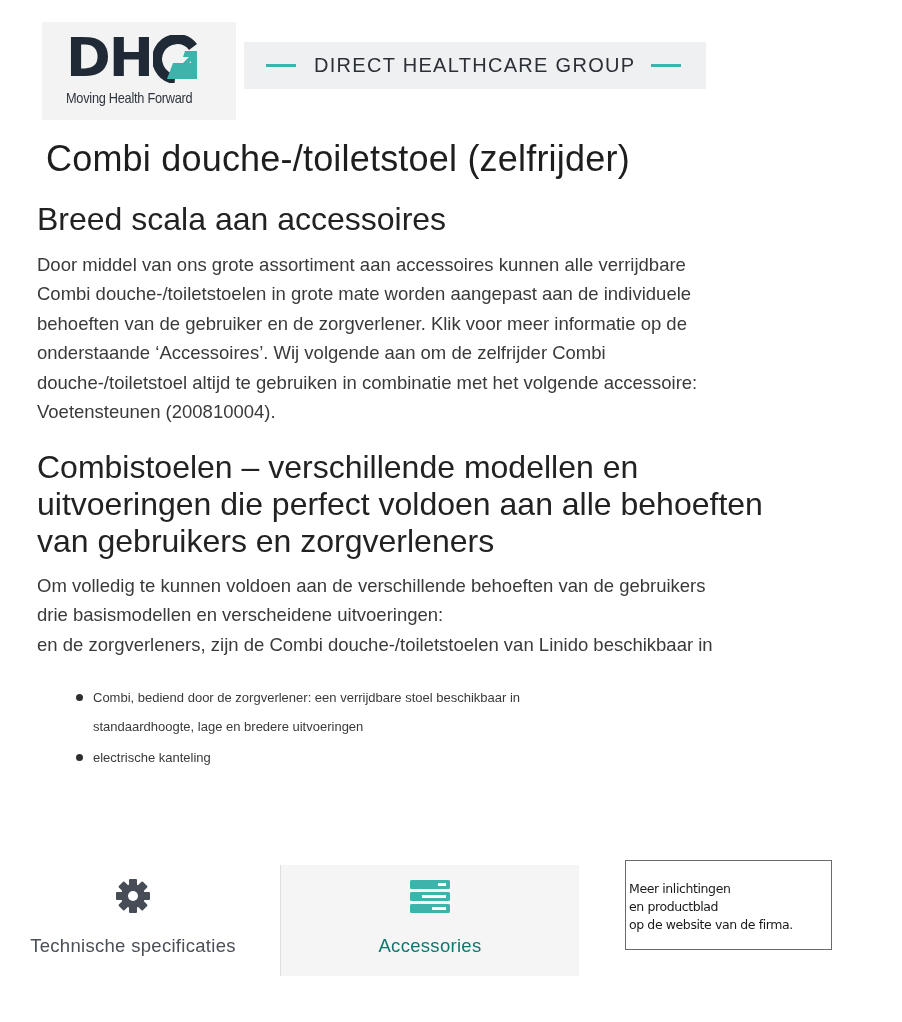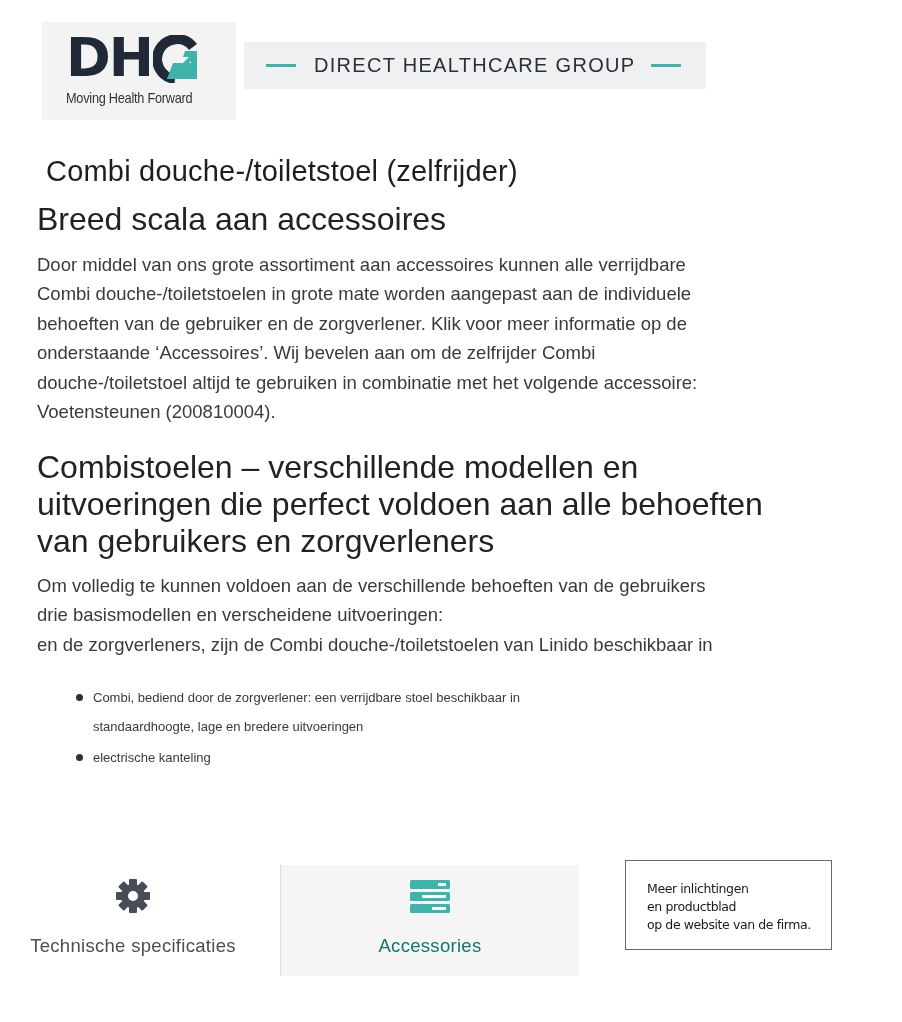--- a/index.html
+++ b/index.html
@@ -31,21 +31,21 @@
   }
   .banner-dash { width: 30px; height: 3px; background: #3cb4ab; }
   .banner-dash.left { margin-left: 22px; }
   .banner-dash.right { margin-left: 16px; }
   .banner-text {
     margin-left: 18px; font-size: 20px; letter-spacing: 1.3px; color: #2b2f36;
     font-family: "Liberation Sans", sans-serif; white-space: nowrap;
   }
 
   .page-title {
-    position: absolute; left: 46px; top: 155px; font-size: 29px; font-weight: normal;
+    position: absolute; left: 46px; top: 138px; font-size: 36px; font-weight: normal;
     color: #1e1e1e; white-space: nowrap; letter-spacing: 0.2px;
     font-family: "Liberation Sans", sans-serif;
   }
   .h2 {
     position: absolute; left: 37px; font-weight: normal; color: #222;
     font-family: "Liberation Sans", sans-serif;
   }
   .h2-a { top: 201px; font-size: 32px; white-space: nowrap; }
   .h2-b { top: 449px; font-size: 32px; line-height: 37px; width: 760px; }
 
@@ -76,21 +76,21 @@
   .tab-accessories {
     left: 280px; width: 299px; background: #f5f5f5; border-left: 1px solid #dedede;
   }
   .tab-icon { margin-top: 14px; height: 34px; display: flex; align-items: center; justify-content: center; }
   .tab-label { margin-top: 22px; font-size: 18.5px; letter-spacing: 0.3px; white-space: nowrap; font-family: "Liberation Sans", sans-serif; }
   .tab-specs .tab-label { color: #4a4f57; }
   .tab-accessories .tab-label { color: #0f766e; }
 
   .info-box {
     position: absolute; left: 625px; top: 860px; width: 207px; height: 90px;
-    border: 1px solid #6a6a6a; background: #fff; padding: 19px 0 0 21px;
+    border: 1px solid #6a6a6a; background: #fff; padding: 19px 0 0 3px;
   }
   .info-line { display: block; font-size: 12.5px; line-height: 18px; color: #1a1a1a; white-space: nowrap; font-family: "DejaVu Sans", sans-serif; letter-spacing: -0.4px; }
 </style>
 </head>
 <body>
 
 <div class="logo-box">
   <div class="logo-letters">
     <span class="logo-dh">DH</span>
     <svg class="logo-g" viewBox="0 0 44 48">
@@ -109,21 +109,21 @@
   <span class="banner-dash right"></span>
 </div>
 
 <h1 class="page-title">Combi douche-/toiletstoel (zelfrijder)</h1>
 
 <h2 class="h2 h2-a">Breed scala aan accessoires</h2>
 <div class="para para-a">
   <span class="para-line">Door middel van ons grote assortiment aan accessoires kunnen alle verrijdbare</span>
   <span class="para-line">Combi douche-/toiletstoelen in grote mate worden aangepast aan de individuele</span>
   <span class="para-line">behoeften van de gebruiker en de zorgverlener. Klik voor meer informatie op de</span>
-  <span class="para-line">onderstaande ‘Accessoires’. Wij bevelen aan om de zelfrijder Combi</span>
+  <span class="para-line">onderstaande ‘Accessoires’. Wij volgende aan om de zelfrijder Combi</span>
   <span class="para-line">douche-/toiletstoel altijd te gebruiken in combinatie met het volgende accessoire:</span>
   <span class="para-line">Voetensteunen (200810004).</span>
 </div>
 
 <h2 class="h2 h2-b">Combistoelen – verschillende modellen en uitvoeringen die perfect voldoen aan alle behoeften van gebruikers en zorgverleners</h2>
 <div class="para para-b">
   <span class="para-line">Om volledig te kunnen voldoen aan de verschillende behoeften van de gebruikers</span>
   <span class="para-line">drie basismodellen en verscheidene uitvoeringen:</span>
   <span class="para-line">en de zorgverleners, zijn de Combi douche-/toiletstoelen van Linido beschikbaar in</span>
 </div>

